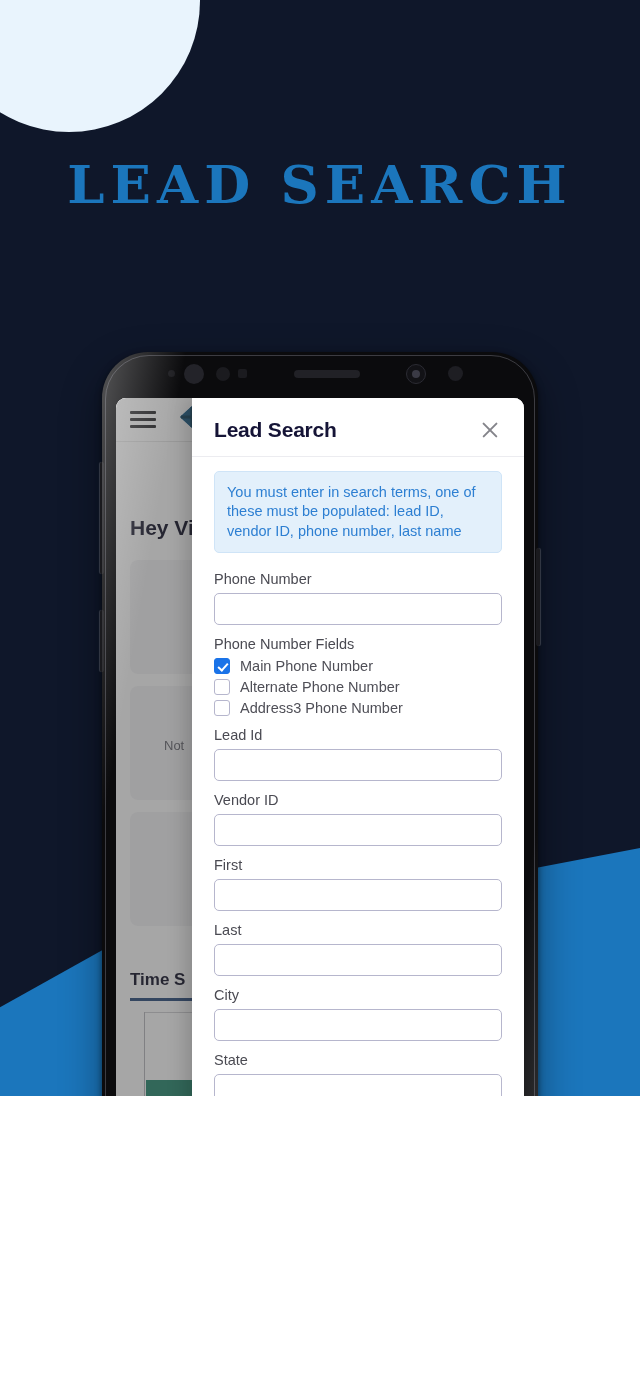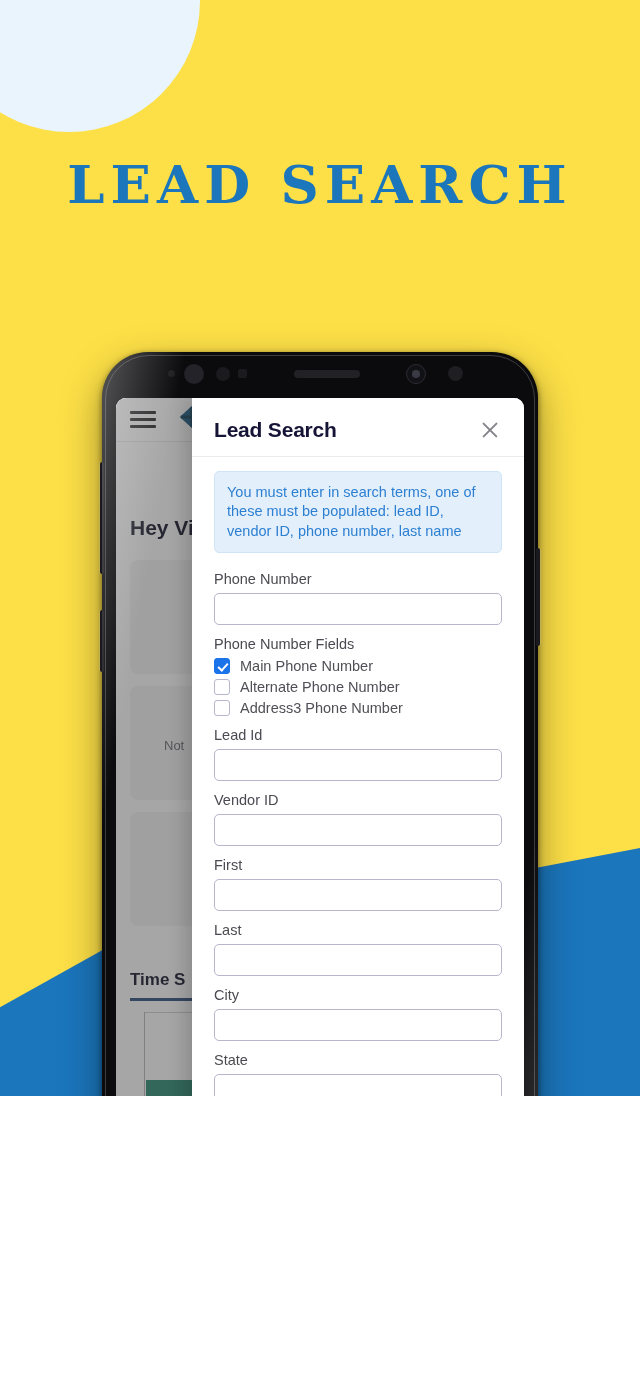--- a/index.html
+++ b/index.html
@@ -2,21 +2,21 @@
 <html><head>
 <meta charset="utf-8">
 <style>
   * { box-sizing: border-box; margin: 0; padding: 0; }
   html, body {
     width: 640px; height: 1400px;
     font-family: "Liberation Sans", sans-serif;
     background: #ffffff;
     overflow: hidden;
   }
-  .page { position: relative; width: 640px; height: 1096px; overflow: hidden; background:#fde047; }
+  .page { position: relative; width: 640px; height: 1096px; overflow: hidden; background:#0f172a; }
 
   
   .bg-circle {
     position: absolute; left: -62px; top: -130px;
     width: 262px; height: 262px; border-radius: 50%;
     background: #e9f4fd;
   }
   .bg-wedge-left {
     position: absolute; left: 0; bottom: 0; width: 215px; height: 240px;
     background: #1b76bc;

